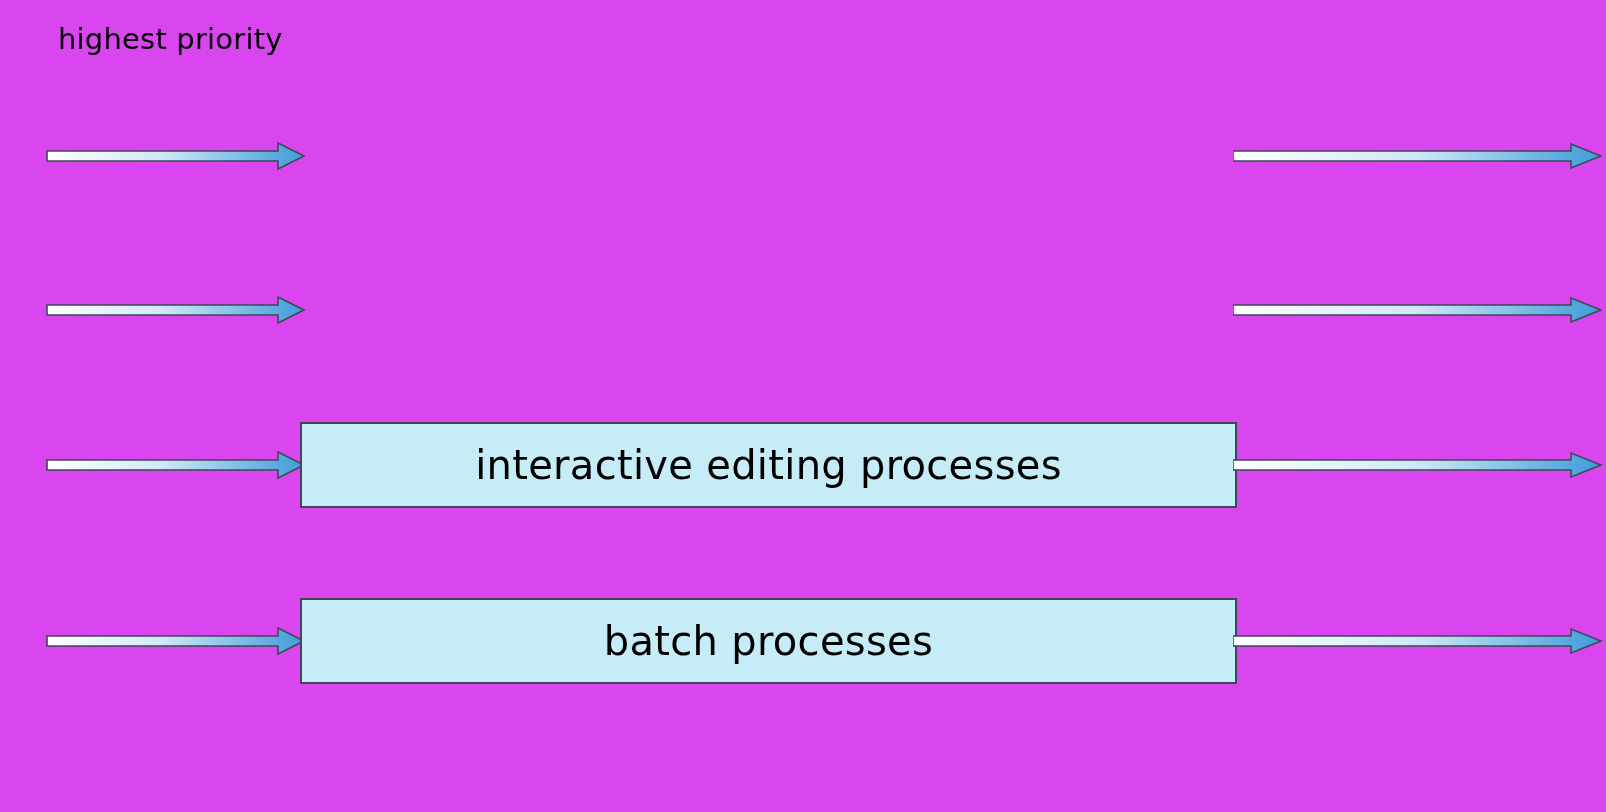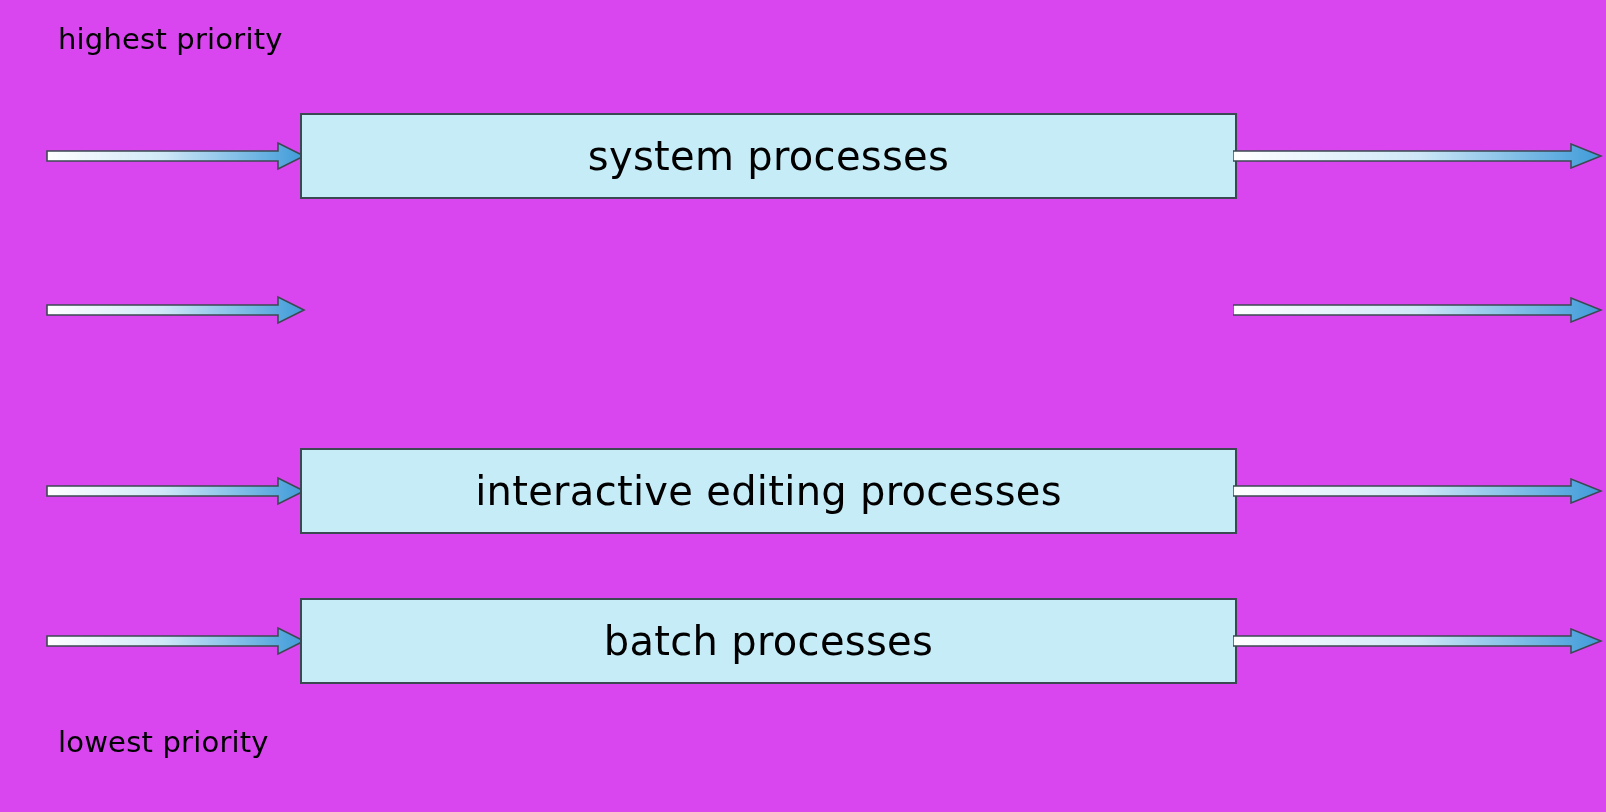--- a/index.html
+++ b/index.html
@@ -92,23 +92,20 @@
         <defs>
           <linearGradient id="gin1" x1="0" y1="0" x2="1" y2="0">
             <stop offset="0%" stop-color="#ffffff"></stop>
             <stop offset="45%" stop-color="#cfe8f7"></stop>
             <stop offset="100%" stop-color="#3f9bd9"></stop>
           </linearGradient>
         </defs>
         <path d="M1,11 L232,11 L232,3 L258,16 L232,29 L232,21 L1,21 Z" fill="url(#gin1)" stroke="#3b4a52" stroke-width="1.6"></path>
       </svg>
     </div>
-    <div class="queue-box">
-      <span class="queue-box-label">system processes</span>
-    </div>
     <div class="arrow-out">
       <svg viewBox="0 0 370 26" preserveAspectRatio="none">
         <defs>
           <linearGradient id="gout1" x1="0" y1="0" x2="1" y2="0">
             <stop offset="0%" stop-color="#ffffff"></stop>
             <stop offset="50%" stop-color="#cfe8f7"></stop>
             <stop offset="100%" stop-color="#3f9bd9"></stop>
           </linearGradient>
         </defs>
         <path d="M0,8 L338,8 L338,1 L368,13 L338,25 L338,18 L0,18 Z" fill="url(#gout1)" stroke="#3b4a52" stroke-width="1.5"></path>
@@ -136,21 +133,21 @@
             <stop offset="0%" stop-color="#ffffff"></stop>
             <stop offset="50%" stop-color="#cfe8f7"></stop>
             <stop offset="100%" stop-color="#3f9bd9"></stop>
           </linearGradient>
         </defs>
         <path d="M0,8 L338,8 L338,1 L368,13 L338,25 L338,18 L0,18 Z" fill="url(#gout2)" stroke="#3b4a52" stroke-width="1.5"></path>
       </svg>
     </div>
   </div>
 
-  <div class="queue-row" id="queue-row-3" style="top:422px;margin-top:26px;">
+  <div class="queue-row" id="queue-row-3" style="top:422px;">
     <div class="arrow-in">
       <svg viewBox="0 0 260 32" preserveAspectRatio="none">
         <defs>
           <linearGradient id="gin3" x1="0" y1="0" x2="1" y2="0">
             <stop offset="0%" stop-color="#ffffff"></stop>
             <stop offset="45%" stop-color="#cfe8f7"></stop>
             <stop offset="100%" stop-color="#3f9bd9"></stop>
           </linearGradient>
         </defs>
         <path d="M1,11 L232,11 L232,3 L258,16 L232,29 L232,21 L1,21 Z" fill="url(#gin3)" stroke="#3b4a52" stroke-width="1.6"></path>
@@ -196,15 +193,14 @@
             <stop offset="0%" stop-color="#ffffff"></stop>
             <stop offset="50%" stop-color="#cfe8f7"></stop>
             <stop offset="100%" stop-color="#3f9bd9"></stop>
           </linearGradient>
         </defs>
         <path d="M0,8 L338,8 L338,1 L368,13 L338,25 L338,18 L0,18 Z" fill="url(#gout4)" stroke="#3b4a52" stroke-width="1.5"></path>
       </svg>
     </div>
   </div>
 
-  <div id="label-lowest" class="priority-label">lowest priority</div>
 
 </div>
 
 </body></html>

